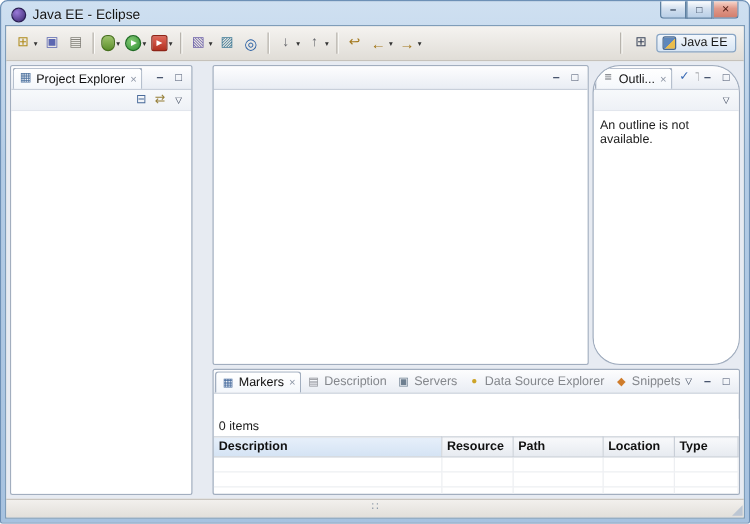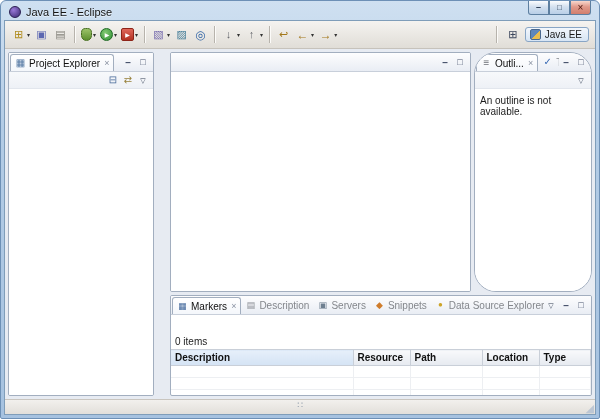--- a/index.html
+++ b/index.html
@@ -303,26 +303,26 @@
                 </span>
                 <span class="tab">
                   <span class="vt-icon i-properties"></span>
                   <span>Description</span>
                 </span>
                 <span class="tab">
                   <span class="vt-icon i-servers"></span>
                   <span>Servers</span>
                 </span>
                 <span class="tab">
+                  <span class="vt-icon i-data-source-explorer"></span>
+                  <span>Data Source Explorer</span>
+                </span>
+                <span class="tab">
                   <span class="vt-icon i-snippets"></span>
                   <span>Snippets</span>
-                </span>
-                <span class="tab">
-                  <span class="vt-icon i-data-source-explorer"></span>
-                  <span>Data Source Explorer</span>
                 </span>
               </span>
             <span class="tabs-right">
                 <span class="vti i-view-menu"></span>
                 <span class="vti i-minimize"></span>
                 <span class="vti i-maximize"></span>
               </span>
           </div>
           <div class="items-bar">0 items</div>
           <table class="markers">

